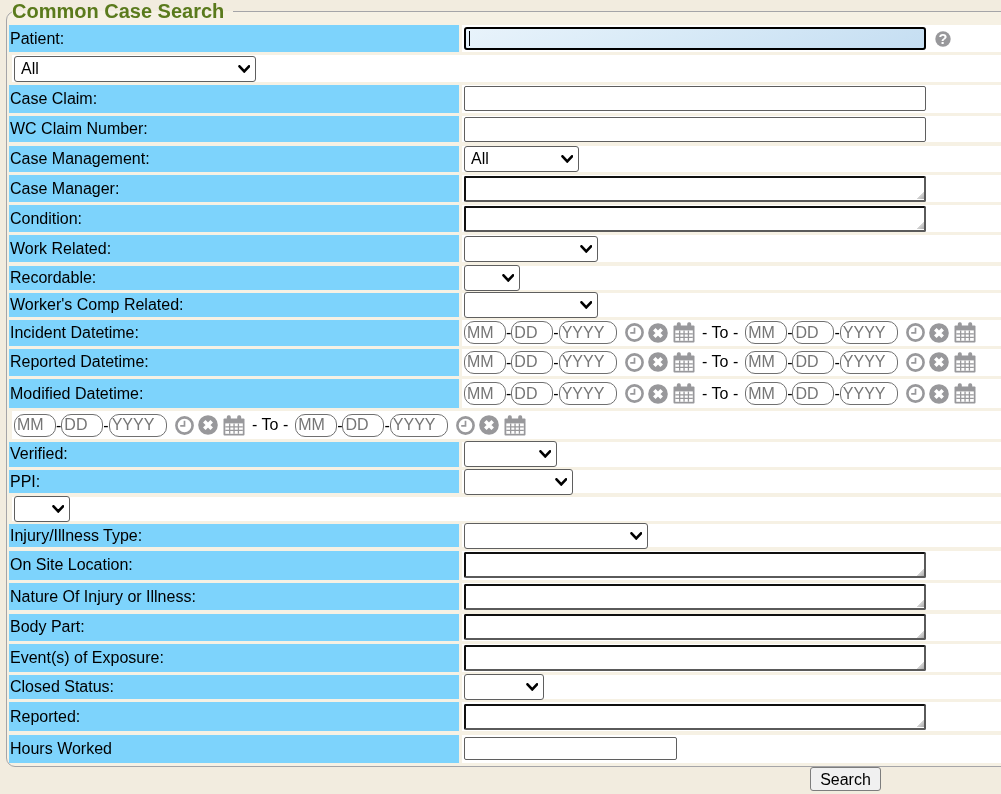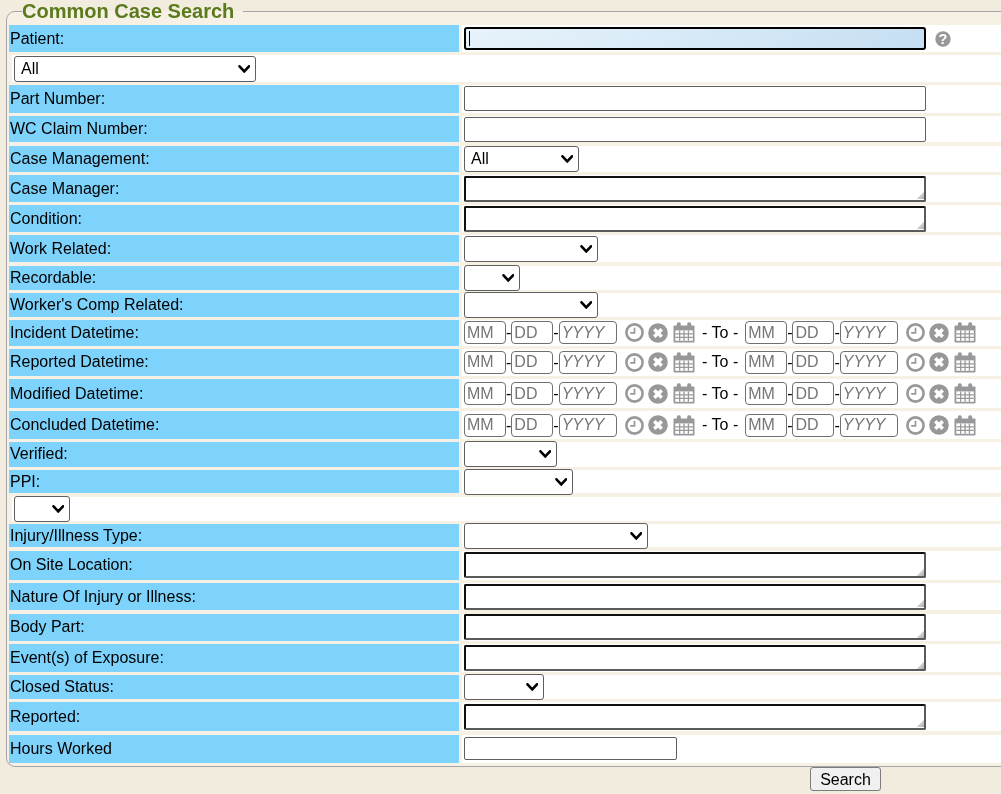--- a/index.html
+++ b/index.html
@@ -1,33 +1,33 @@
 <!DOCTYPE html>
 <html><head>
 <meta charset="utf-8">
 <style>
 html,body{margin:0;padding:0;}
 body{width:1001px;height:794px;background:#f2ecdf;font-family:"Liberation Sans",sans-serif;font-size:16px;color:#000;overflow:hidden;}
 fieldset.main{position:absolute;left:6px;top:0;width:1040px;box-sizing:border-box;border:1.5px solid #a5a5a8;border-radius:9px;margin:0;padding:0 0 3px 2px;background:#f6f1e4;}
-legend.t{font-size:20px;font-weight:bold;color:#5a7a1c;margin-left:13px;padding:0 9px 0 0;line-height:22px;}
+legend.t{font-size:20px;font-weight:bold;color:#5a7a1c;margin-left:3px;padding:0 9px 0 0;line-height:22px;}
 .tbl{margin-top:3px;}
 .row{display:flex;margin-bottom:3.25px;}
 .lab{width:449px;flex:none;background:#7dd3fc;padding-left:1px;display:flex;align-items:center;}
 .val{flex:1;background:#ffffff;margin-left:3px;padding-left:2px;display:flex;align-items:center;}
 input,select,textarea,button{font-family:"Liberation Sans",sans-serif;font-size:16px;}
 input.txt{box-sizing:border-box;width:462px;height:25px;border:1px solid #5f5f5f;border-radius:2px;padding:0 2px;margin:0;background:#fff;}
 textarea.ta{box-sizing:border-box;width:462px;height:26px;border:2px solid;border-color:#0f0f0f #5a5a5a #5a5a5a #0f0f0f;border-radius:2px;padding:0 2px;margin:0;background:#fff;resize:none;overflow:hidden;display:block;}
 .taw{position:relative;display:inline-block;font-size:0;}
 .taw::after{content:"";position:absolute;right:2.5px;bottom:2.5px;width:8px;height:8px;background:linear-gradient(to top left,#a9a9a9 0,#d6d6d6 46%,rgba(255,255,255,0) 50%);}
 .sel{display:inline-flex;align-items:center;justify-content:space-between;box-sizing:border-box;height:26px;border:1px solid #5f5f5f;border-radius:3px;margin:0;background:#fff;padding:0 5px 0 6px;line-height:20px;}
 .sel svg{flex:none;}
-input.dt{box-sizing:border-box;height:23px;border:1px solid #707070;border-radius:4px;padding:0 2px;margin:0;background:#fff;}
+input.dt{box-sizing:border-box;height:23px;border:1px solid #707070;border-radius:10px;padding:0 2px;margin:0;background:#fff;}
 input.dt::placeholder{color:#757575;opacity:1;}
 .mm{width:42px;}
-.yy{width:58px;font-style:italic;}
+.yy{width:58px;}
 .dash{margin:0;}
 .dticons{display:inline-flex;align-items:center;margin-left:8px;}
 .dticons svg{display:block;}
 .dticons svg.ic1{margin-right:4.5px;}
 .dticons svg.ic2{margin-right:5px;}
 .pat{position:relative;box-sizing:border-box;width:462px;height:23px;border:2px solid #000;border-radius:3px;background:linear-gradient(155deg,#e8f3fb 0%,#d8eaf7 45%,#c5def2 100%);}
 .caret{position:absolute;left:3px;top:2px;width:1px;height:15px;background:#000;}
 .help{margin-left:8.5px;display:flex;}
 .srch{position:absolute;left:810px;top:767px;width:71px;height:24px;box-sizing:border-box;background:#f0f0f0;border:1px solid #7d7d7d;border-radius:3px;font-size:16px;padding:0;line-height:19px;color:#000;}
 .toTxt{white-space:pre;display:inline-block;width:50px;text-align:center;}
@@ -55,21 +55,21 @@
         <div class="val">
           <span class="sel" style="width:242px">
             <span>All</span>
             <svg class="chev" width="12.5" height="8" viewBox="0 0 12.5 8">
               <path d="M1.5 1.3 L6.25 6.4 L11 1.3" fill="none" stroke="#000" stroke-width="2.6" stroke-linecap="round" stroke-linejoin="miter"></path>
             </svg>
           </span>
         </div>
       </div>
 <div class="row" style="height:27.5px">
-        <div class="lab">Part Number:</div>
+        <div class="lab">Case Claim:</div>
         <div class="val">
           <input class="txt" style="">
         </div>
       </div>
 <div class="row" style="height:26.5px">
         <div class="lab">WC Claim Number:</div>
         <div class="val">
           <input class="txt" style="">
         </div>
       </div>
@@ -253,21 +253,20 @@
               <rect x="3.8" y="0.3" width="4" height="6.2" rx="1.7" fill="#98989b"></rect>
               <rect x="14.2" y="0.3" width="4" height="6.2" rx="1.7" fill="#98989b"></rect>
               <rect x="0.5" y="3.5" width="21" height="17" rx="1" fill="#98989b"></rect>
               <rect x="2.3" y="8.4" width="17.5" height="10.4" fill="#fff"></rect>
               <path d="M6.67 8.4 V18.8 M11.05 8.4 V18.8 M15.42 8.4 V18.8 M2.3 11.87 H19.8 M2.3 15.33 H19.8" stroke="#98989b" stroke-width="1.3"></path>
             </svg>
           </span>
         </div>
       </div>
 <div class="row" style="height:27.5px">
-        <div class="lab">Concluded Datetime:</div>
         <div class="val dtrow">
           <span class="dtg"><input class="dt mm" placeholder="MM" style=""><span class="dash">-</span><input class="dt mm" placeholder="DD" style=""><span class="dash">-</span><input class="dt yy" placeholder="YYYY" style=""></span>
           <span class="dticons">
             <svg class="ic1" width="19" height="19" viewBox="0 0 19 19">
               <circle cx="9.5" cy="9.5" r="8.1" fill="none" stroke="#98989b" stroke-width="2.6"></circle>
               <path d="M9.5 4.7 V9.9 H5.2" fill="none" stroke="#98989b" stroke-width="1.7"></path>
             </svg>
             <svg class="ic2" width="20" height="20" viewBox="0 0 20 20">
               <circle cx="10" cy="10" r="9.8" fill="#98989b"></circle>
               <path d="M6.3 6.3 L13.7 13.7 M13.7 6.3 L6.3 13.7" stroke="#fff" stroke-width="3.6"></path>

